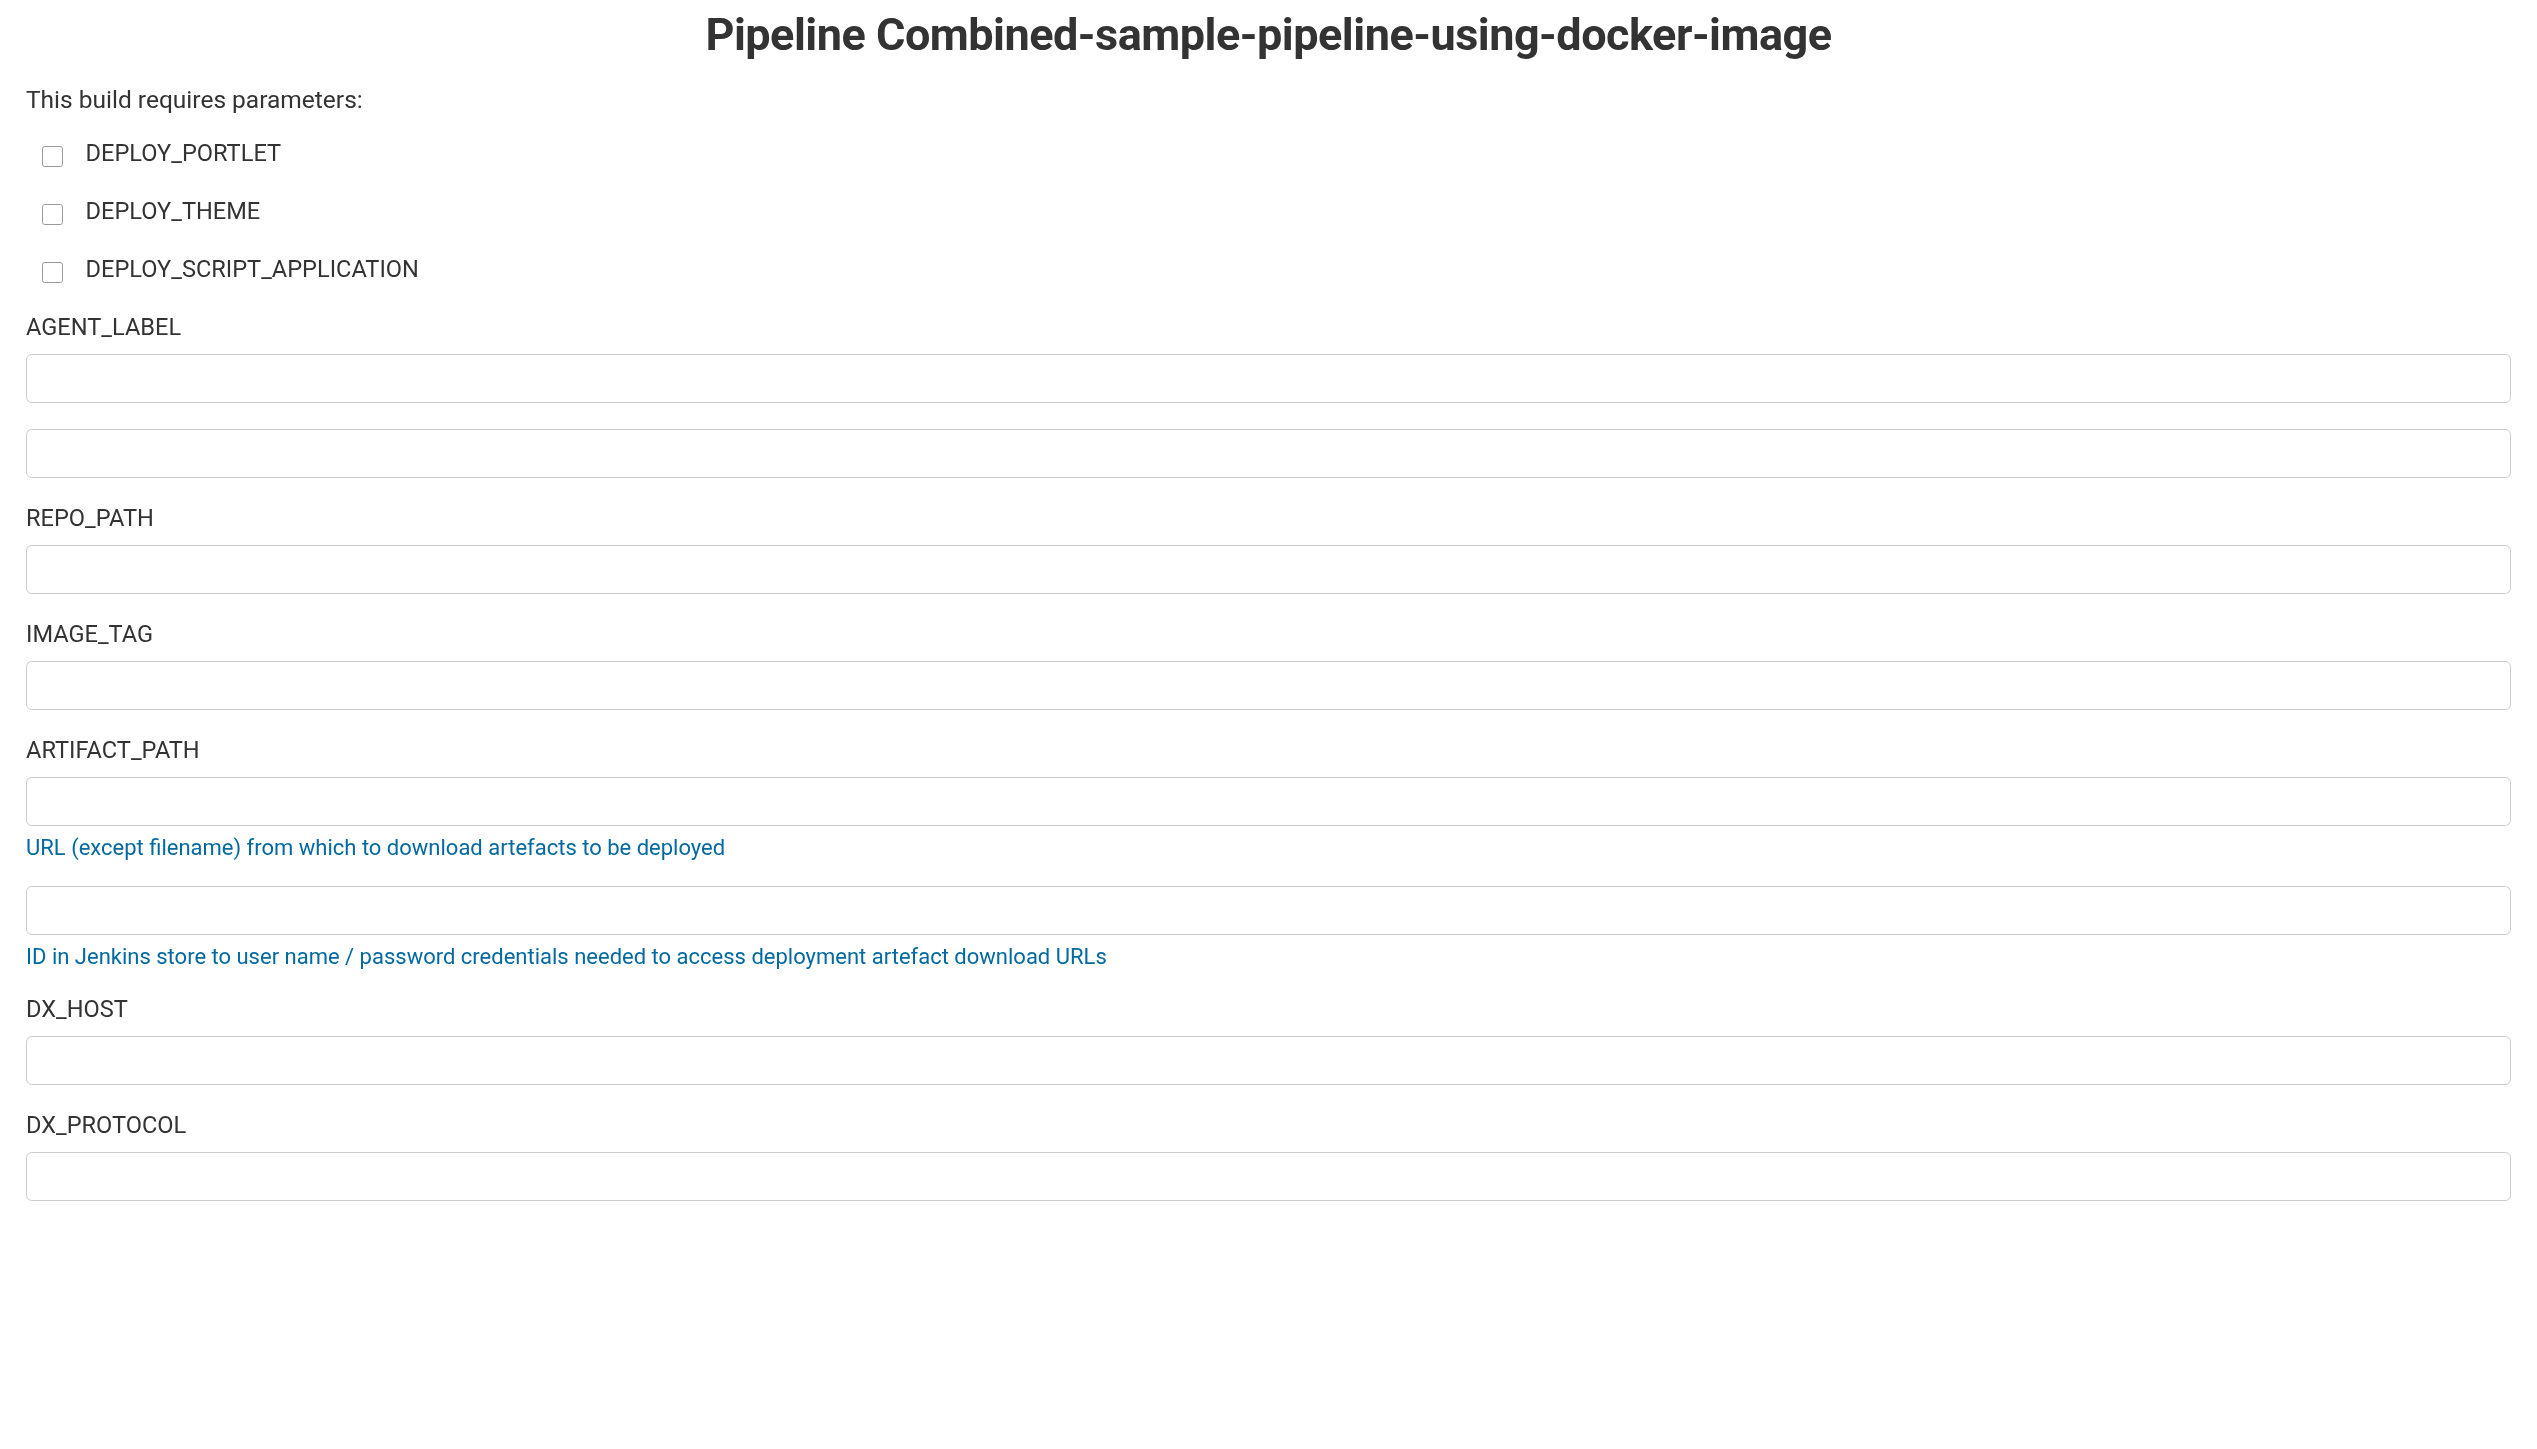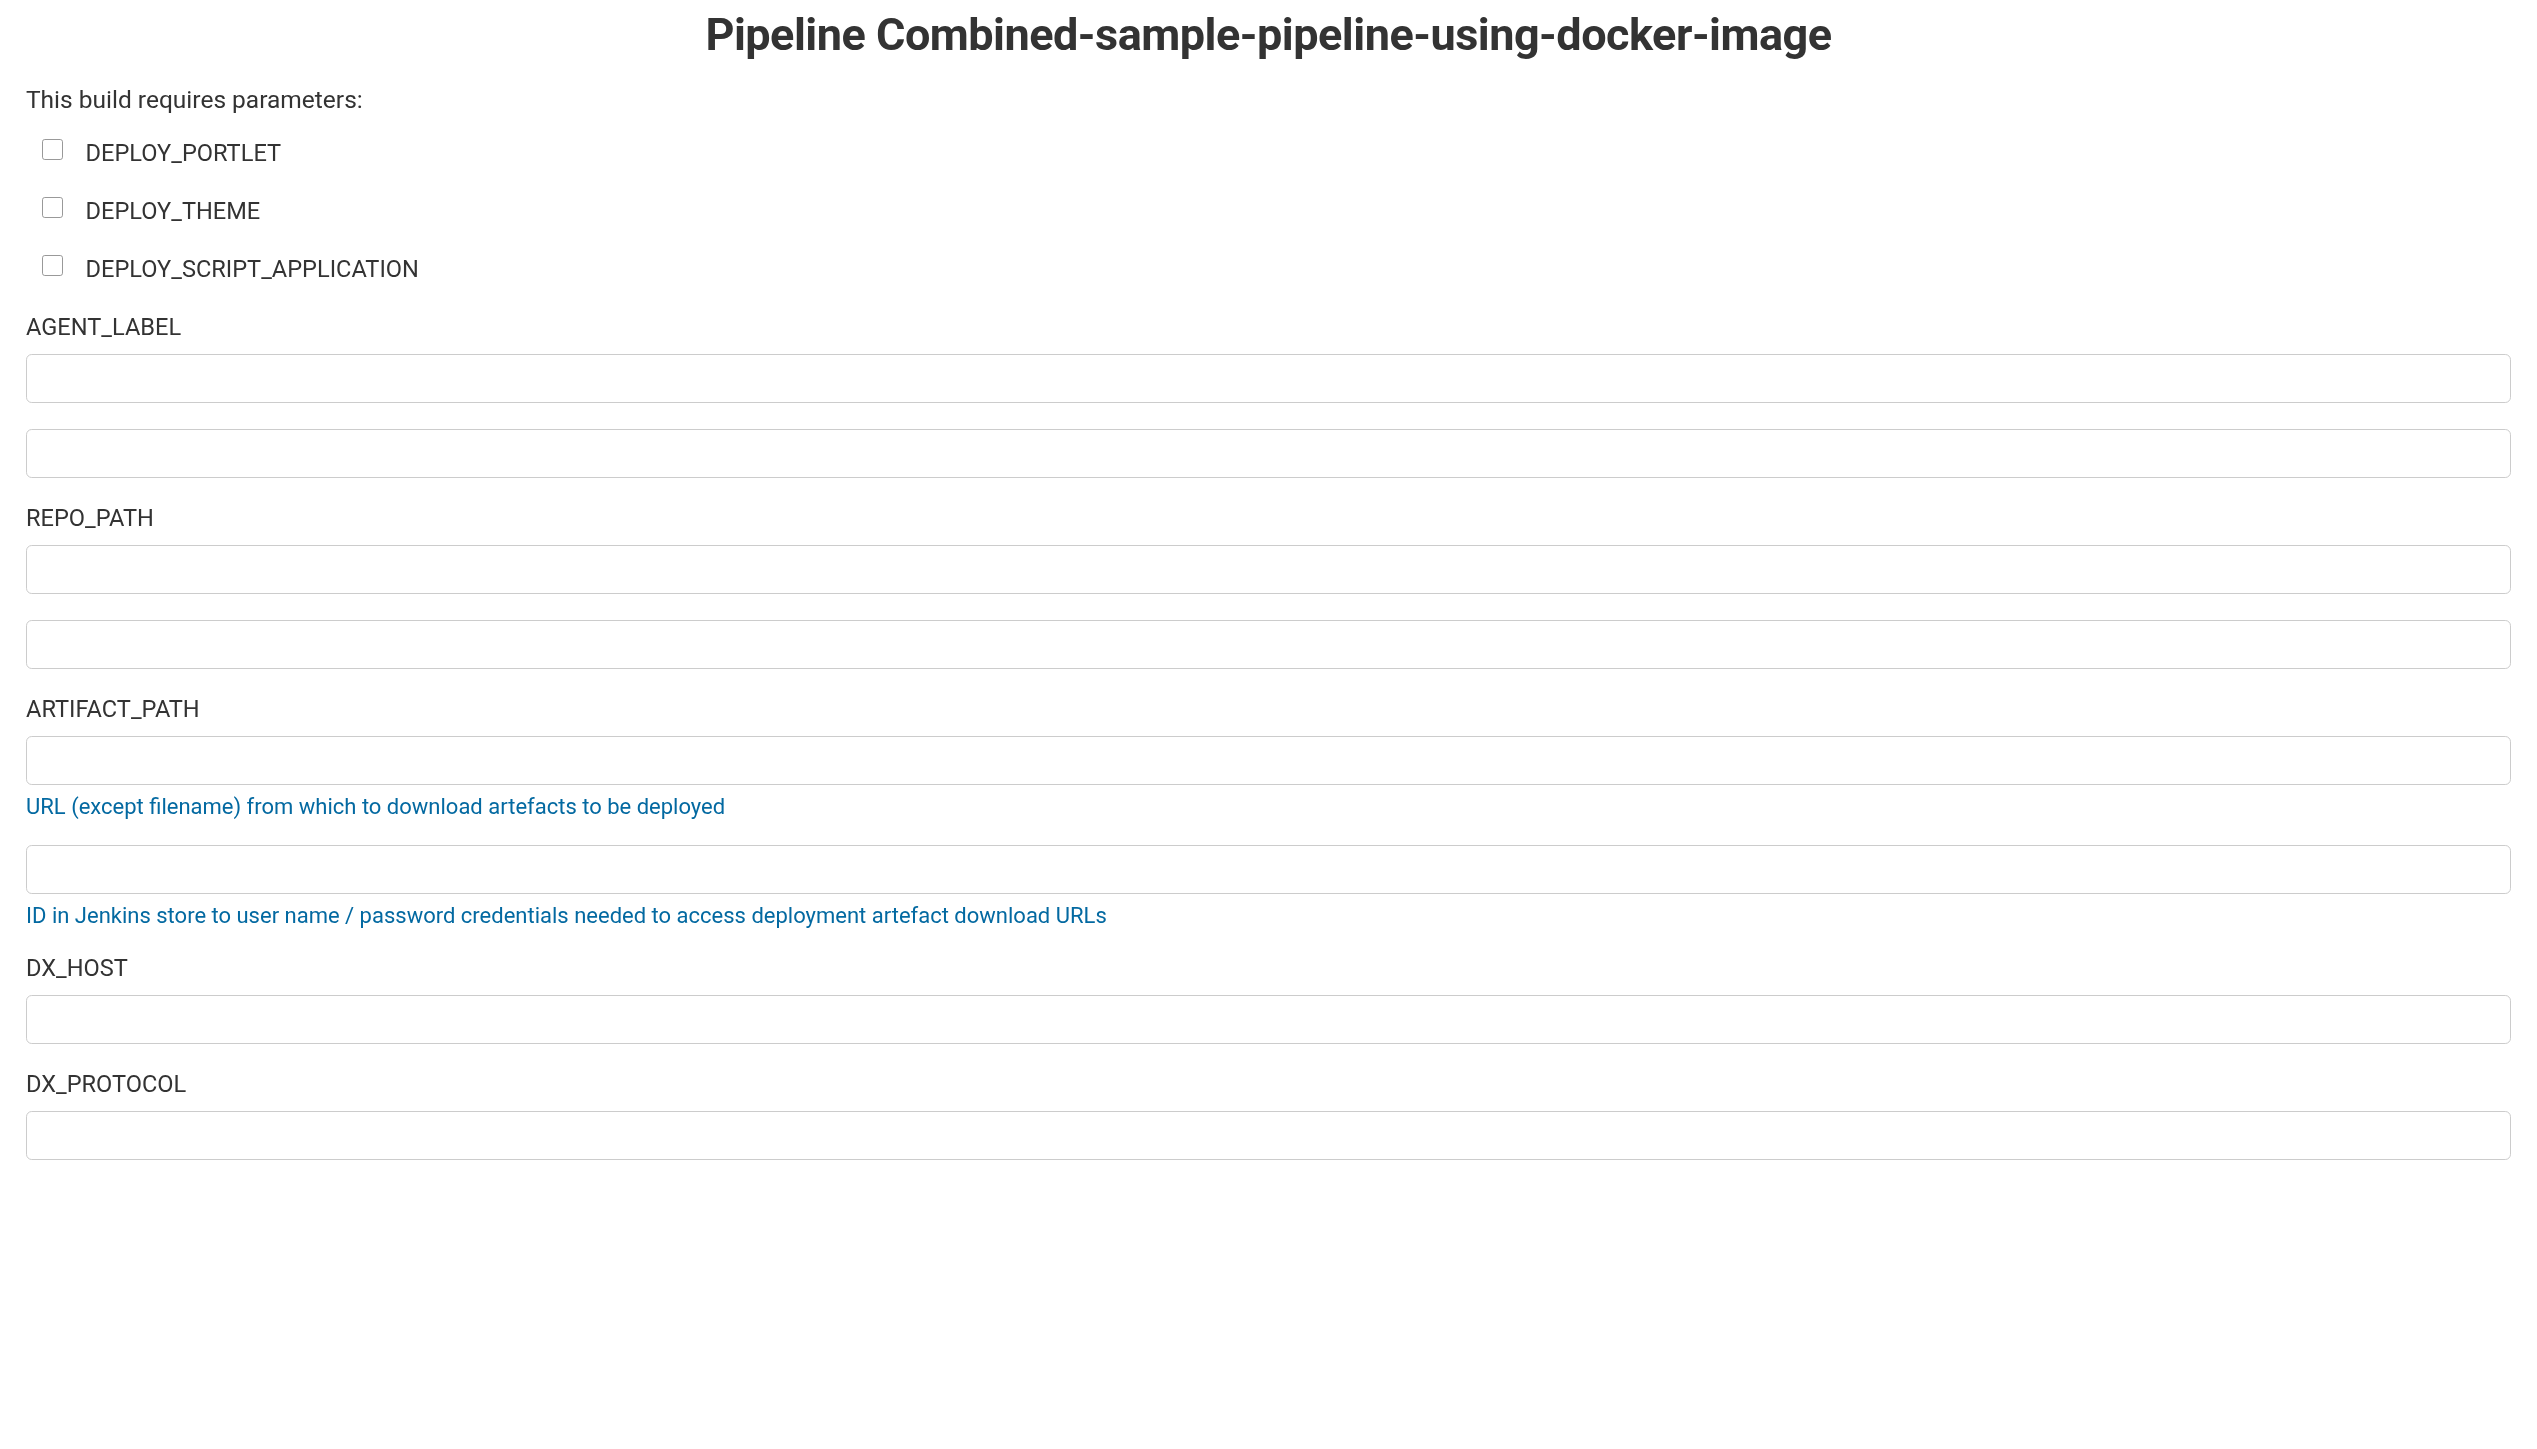--- a/index.html
+++ b/index.html
@@ -22,21 +22,21 @@
       text-align: center;
     }
     .subtitle {
       font-size: 24.5px;
       color: #333333;
       margin-bottom: 24.5px;
       font-weight: 400;
     }
     .checkbox-row {
       display: flex;
-      align-items: flex-start;
+      align-items: flex-end;
       margin-bottom: 30px;
       padding-left: 16px;
     }
     .checkbox-row input[type="checkbox"] {
       width: 21px;
       height: 21px;
       margin-right: 22.6px;
       border: 1.9px solid #999999;
       border-radius: 2.8px;
       appearance: none;
@@ -114,20 +114,21 @@
 <div class="field-group">
   <input type="text" class="text-input" value="" style="">
 </div>
 
 <div class="field-group">
   <label class="field-label">REPO_PATH</label>
   <input type="text" class="text-input" value="" style="">
 </div>
 
 <div class="field-group">
+  <label class="field-label">IMAGE_TAG</label>
   <input type="text" class="text-input" value="" style="">
 </div>
 
 <div class="field-group">
   <label class="field-label">ARTIFACT_PATH</label>
   <input type="text" class="text-input" value="" style="">
   <div class="help-text">URL (except filename) from which to download artefacts to be deployed</div>
 </div>
 
 <div class="field-group">

